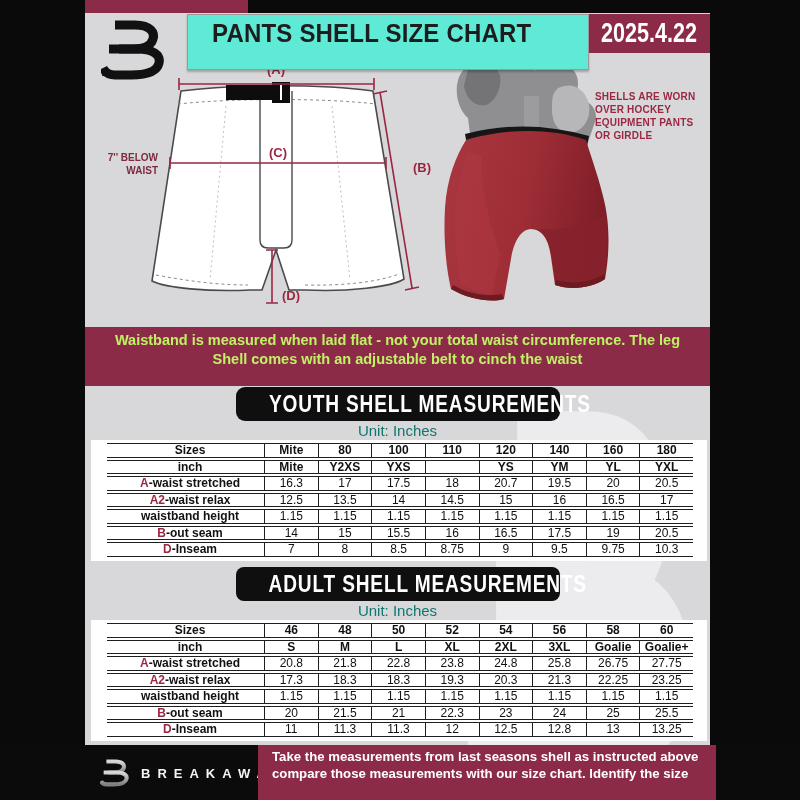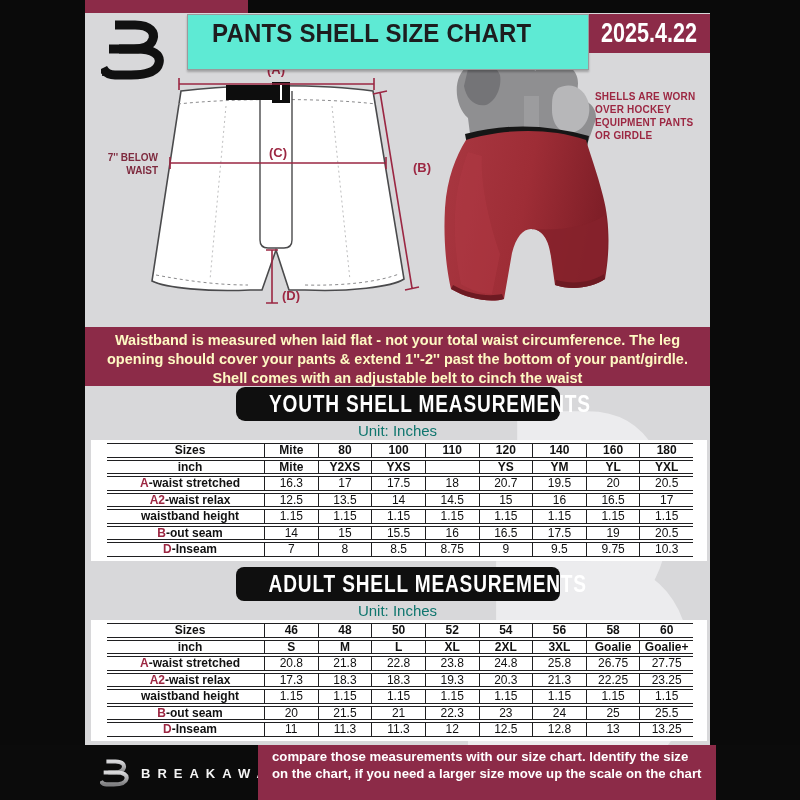--- a/index.html
+++ b/index.html
@@ -14,21 +14,21 @@
   .title-box span{display:inline-block;margin-left:24px;line-height:37px;font-size:25px;font-weight:bold;
              color:#1d1d1f;letter-spacing:.2px;transform:scaleX(.96);transform-origin:left center;white-space:nowrap;}
   .date-box{left:589px;top:14px;width:121px;height:39px;background:var(--maroon);z-index:3;text-align:center;}
   .date-box span{display:inline-block;line-height:39px;color:#fff;font-size:27px;font-weight:bold;
              transform:scaleX(.8);transform-origin:center;letter-spacing:0;}
   .diagram{left:108px;top:60px;width:340px;height:252px;z-index:2;}
   .photo{left:438px;top:56px;width:198px;height:270px;z-index:2;}
   .photo-note{left:595px;top:90px;width:118px;z-index:3;color:var(--maroon_text);
              font-size:10px;font-weight:bold;line-height:13px;letter-spacing:.2px;}
   .notice{left:85px;top:327px;width:625px;height:59px;background:var(--maroon);z-index:2;
-          text-align:center;color:#fef9c3;font-size:14.5px;font-weight:bold;line-height:19px;padding-top:4px;box-sizing:border-box;}
+          text-align:center;color:#bef264;font-size:14.5px;font-weight:bold;line-height:19px;padding-top:4px;box-sizing:border-box;}
   .banner{left:236px;width:324px;height:34px;background:#0f0f0f;border-radius:9px;z-index:3;text-align:center;}
   .banner span{display:inline-block;line-height:34px;color:#fff;font-size:23px;font-weight:bold;
           letter-spacing:1px;transform:scaleX(.83);transform-origin:center;white-space:nowrap;}
   .b0{top:387px;} .b1{top:567px;border-radius:8px;}
   .unit{left:85px;width:625px;text-align:center;z-index:3;font-size:15px;color:#0f766e;}
   .u0{top:422px;} .u1{top:602px;}
   .tablewrap{left:91px;width:616px;background:#fff;z-index:2;padding:1px 14px 2px 16px;box-sizing:border-box;}
   .t0{top:440px;} .t1{top:620px;}
   .size-table{border-collapse:separate;border-spacing:0 2px;width:100%;table-layout:fixed;}
   .size-table td{border-top:1.5px solid var(--table_line);border-bottom:1.5px solid var(--table_line);
@@ -146,21 +146,20 @@
 
   <div class="abs photo-note">
     <div>SHELLS ARE WORN</div>
     <div>OVER HOCKEY</div>
     <div>EQUIPMENT PANTS</div>
     <div>OR GIRDLE</div>
   </div>
 
   <div class="abs notice">
     <div>Waistband is measured when laid flat - not your total waist circumference. The leg</div>
-    <div>opening should cover your pants &amp; extend 1''-2'' past the bottom of your pant/girdle.</div>
     <div>Shell comes with an adjustable belt to cinch the waist</div>
   </div>
 
   <div class="abs banner b0">
     <span>YOUTH SHELL MEASUREMENTS</span>
   </div>
   <div class="abs unit u0">Unit: Inches</div>
   <div class="abs tablewrap t0">
     <table class="size-table">
       <tbody>
@@ -341,17 +340,17 @@
           <stop offset="0" stop-color="#d8d8da"></stop>
           <stop offset="1" stop-color="#808082"></stop>
         </linearGradient>
       </defs>
       <path d="M 14 9 H 34 C 50 9 54 17 52 23 C 50 30 42 33 33 33 H 18"></path>
       <path d="M 8 33 H 36 C 52 33 60 39 58 47 C 56 56 44 59 30 59 H 14 C 8 59 4 56 2 52"></path>
     </g>
   </svg>
   <span class="abs brand">BREAKAWAY</span>
   <div class="abs footer-note">
+    <div>Take the measurements from last seasons shell as instructed above</div>
     <div>compare those measurements with our size chart. Identify the size</div>
-    <div>on the chart, if you need a larger size move up the scale on the chart</div>
   </div>
 
 </div>
 
 </body></html>

